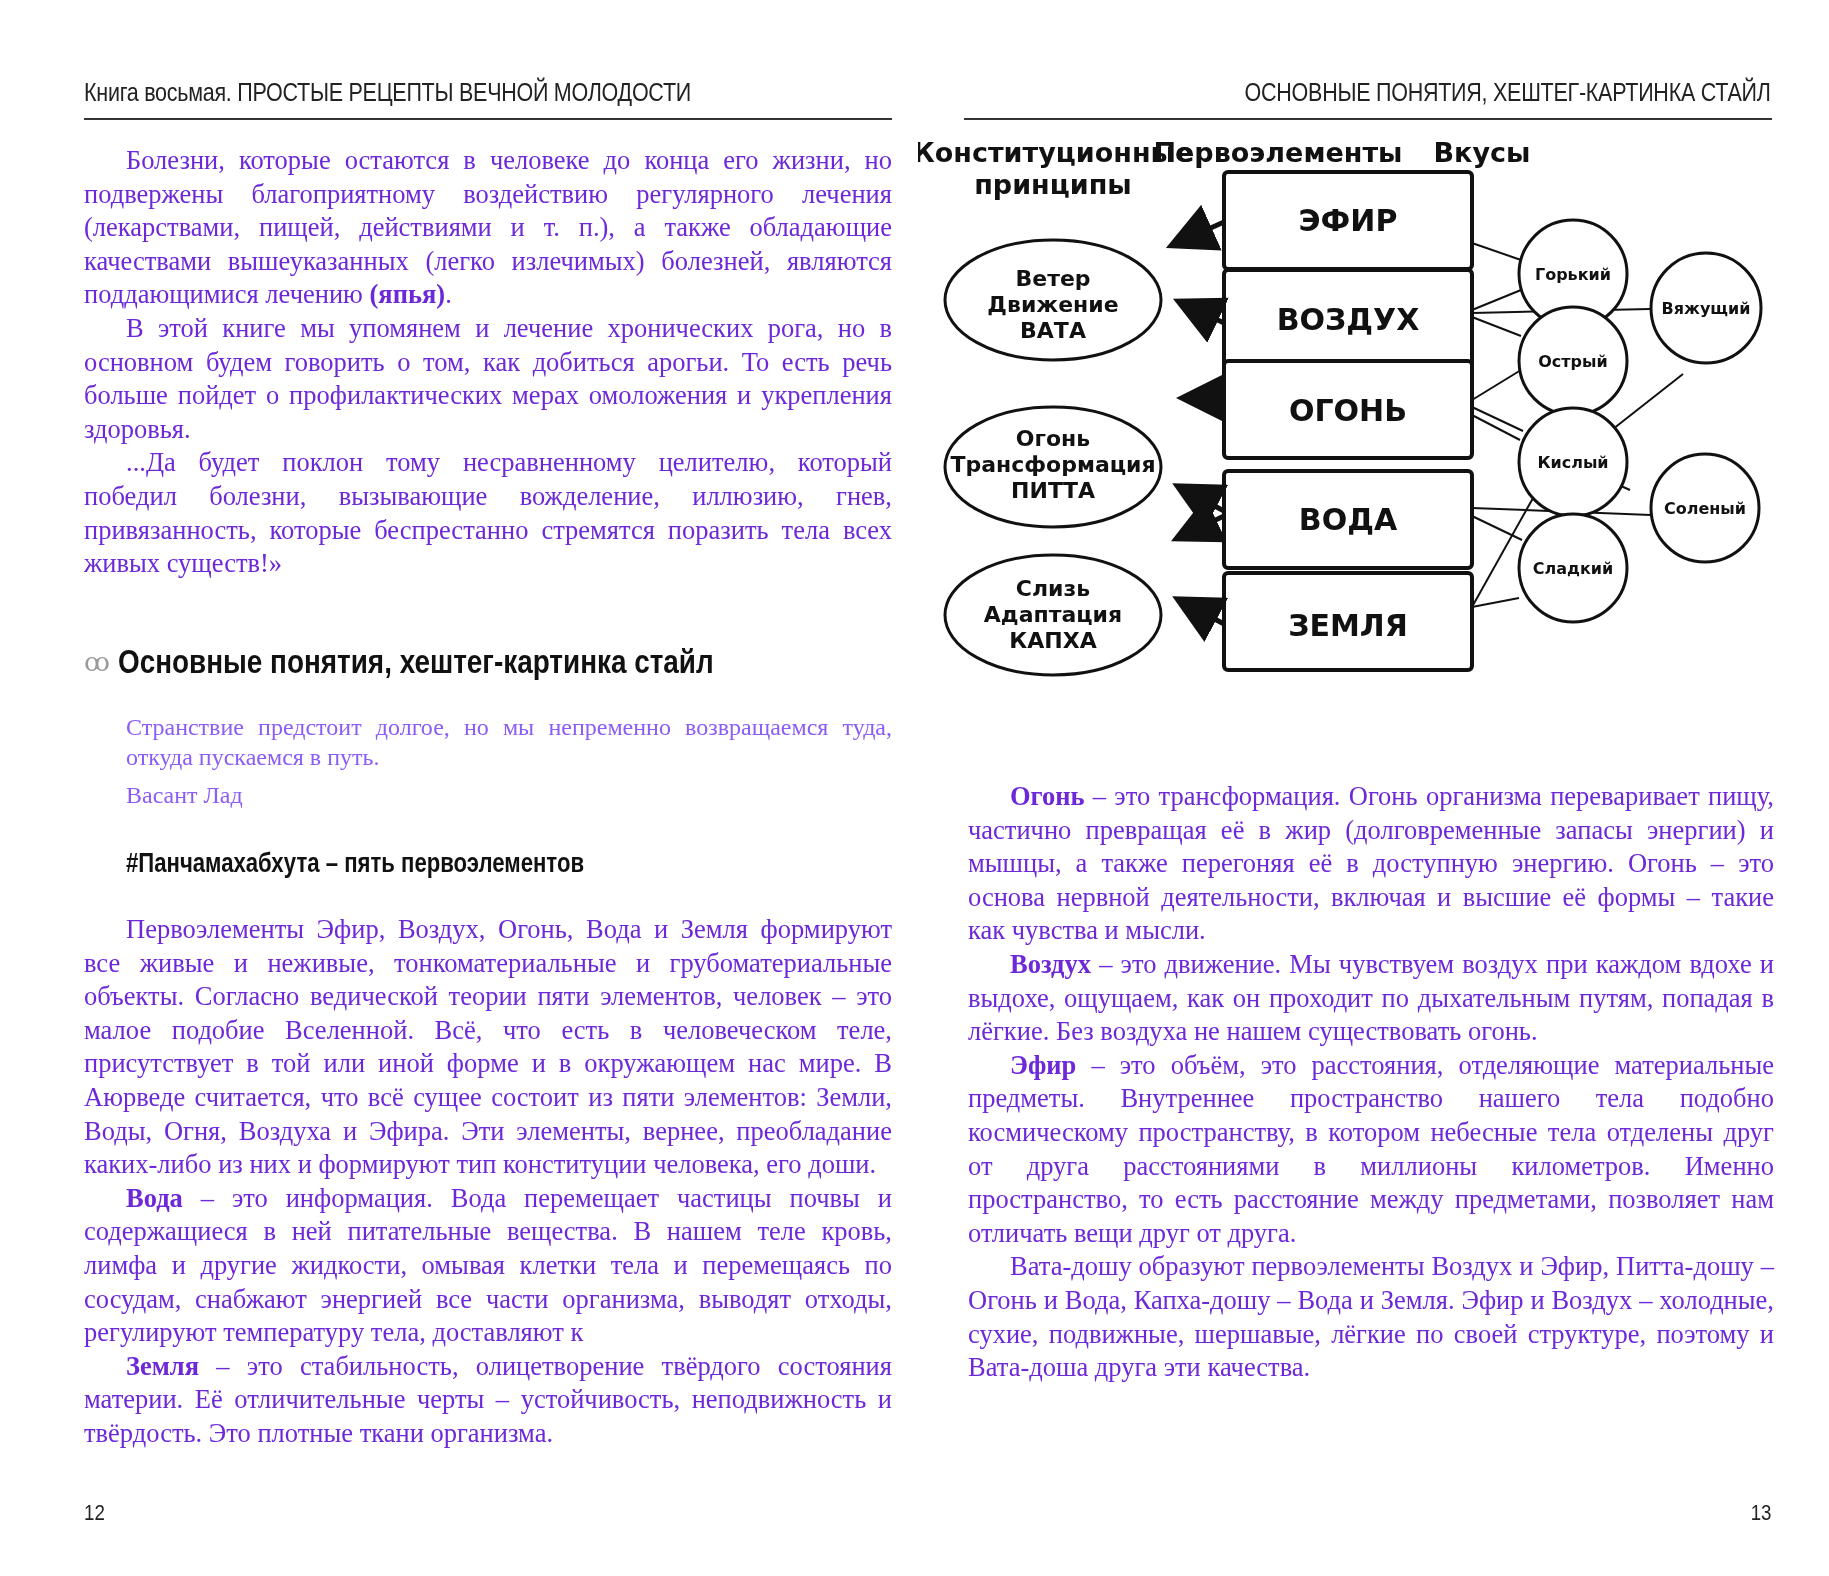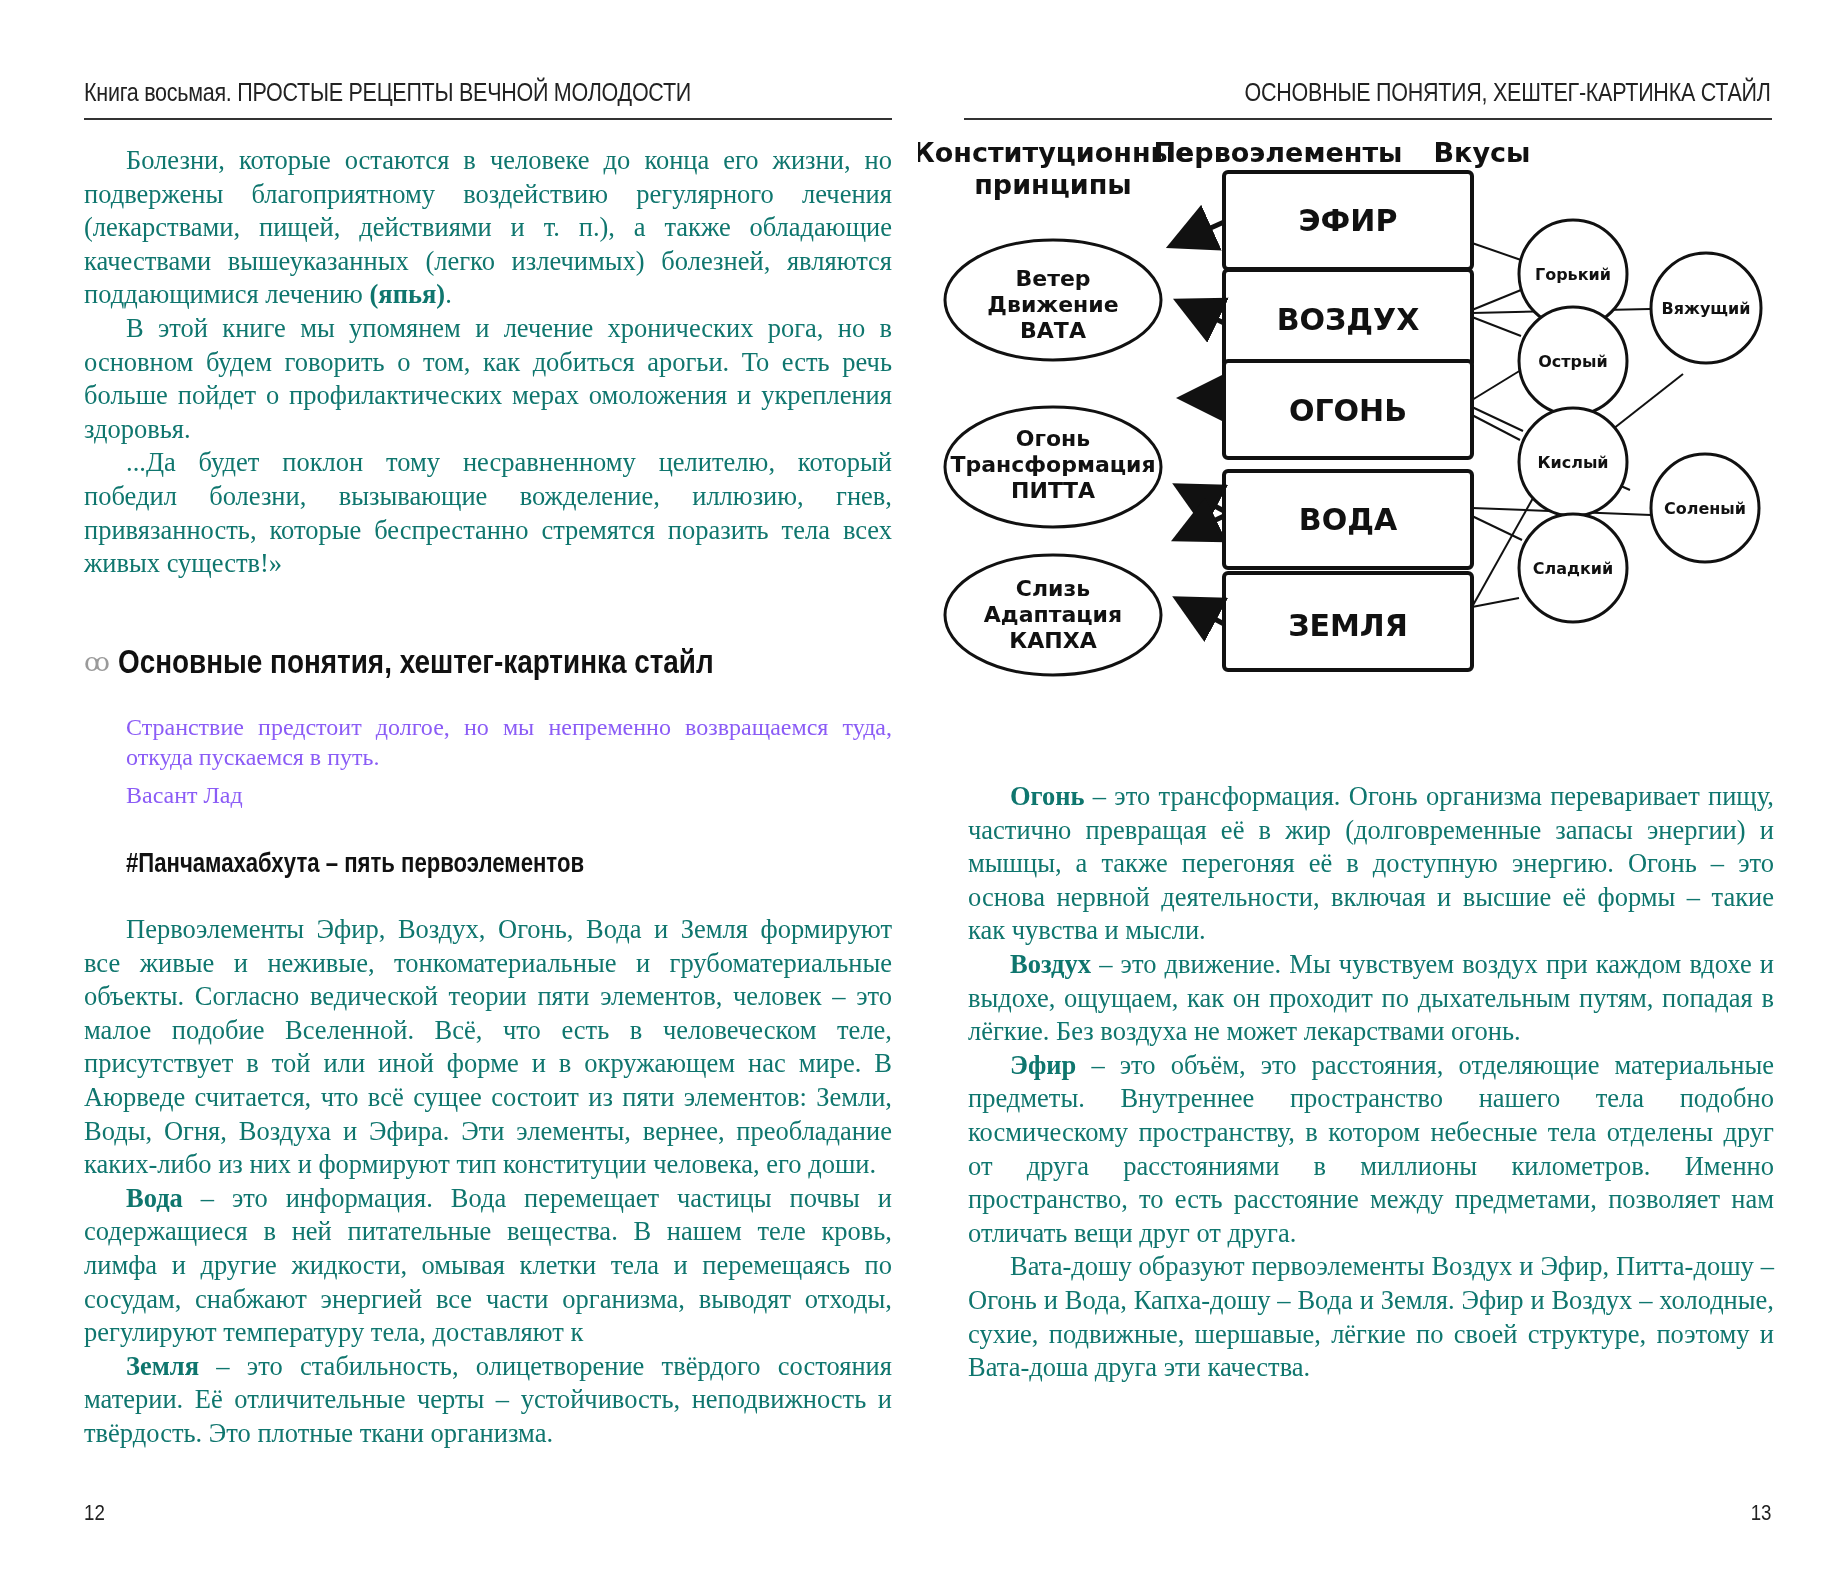--- a/index.html
+++ b/index.html
@@ -18,21 +18,21 @@
   }
   .page-left .running-head { left: 64px; transform-origin: left top; }
   .page-right .running-head { right: 58px; transform-origin: right top; }
 
   .head-rule { position: absolute; top: 118px; height: 2px; background: #333; }
   .page-left .head-rule { left: 64px; width: 808px; }
   .page-right .head-rule { left: 50px; width: 808px; }
 
   .body-text {
     position: absolute; font-size: 26.5px; line-height: 33.6px;
-    text-align: justify; color: #0f766e;
+    text-align: justify; color: #6d28d9;
   }
   .page-left .body-text { left: 64px; width: 808px; }
   .body-text p { text-indent: 42px; }
   .body-text p.noindent { text-indent: 0; }
   .body-text b { font-weight: bold; }
 
   .section-title {
     position: absolute; left: 64px; top: 642px;
     font-family: "Liberation Sans", sans-serif; font-weight: bold;
     font-size: 34px; white-space: nowrap; color: #111;
@@ -209,19 +209,19 @@
       </g>
       <g>
         <circle cx="655" cy="438" r="54" fill="#fff" stroke="#111" stroke-width="3"></circle>
         <text x="655" y="444" font-size="16" text-anchor="middle">Сладкий</text>
       </g>
     </svg>
   </div>
 
   <div class="body-text" style="top:780px;">
     <p><b>Огонь</b><span> – это трансформация. Огонь организма переваривает пищу, частично превращая её в жир (долговременные запасы энергии) и мышцы, а также перегоняя её в доступную энергию. Огонь – это основа нервной деятельности, включая и высшие её формы – такие как чувства и мысли.</span></p>
-    <p><b>Воздух</b><span> – это движение. Мы чувствуем воздух при каждом вдохе и выдохе, ощущаем, как он проходит по дыхательным путям, попадая в лёгкие. Без воздуха не может лекарствами огонь.</span></p>
+    <p><b>Воздух</b><span> – это движение. Мы чувствуем воздух при каждом вдохе и выдохе, ощущаем, как он проходит по дыхательным путям, попадая в лёгкие. Без воздуха не нашем существовать огонь.</span></p>
     <p><b>Эфир</b><span> – это объём, это расстояния, отделяющие материальные предметы. Внутреннее пространство нашего тела подобно космическому пространству, в котором небесные тела отделены друг от друга расстояниями в миллионы километров. Именно пространство, то есть расстояние между предметами, позволяет нам отличать вещи друг от друга.</span></p>
     <p>Вата-дошу образуют первоэлементы Воздух и Эфир, Питта-дошу – Огонь и Вода, Капха-дошу – Вода и Земля. Эфир и Воздух – холодные, сухие, подвижные, шершавые, лёгкие по своей структуре, поэтому и Вата-доша друга эти качества.</p>
   </div>
 
   <div class="page-number">13</div>
 </div>
 
 </body></html>

